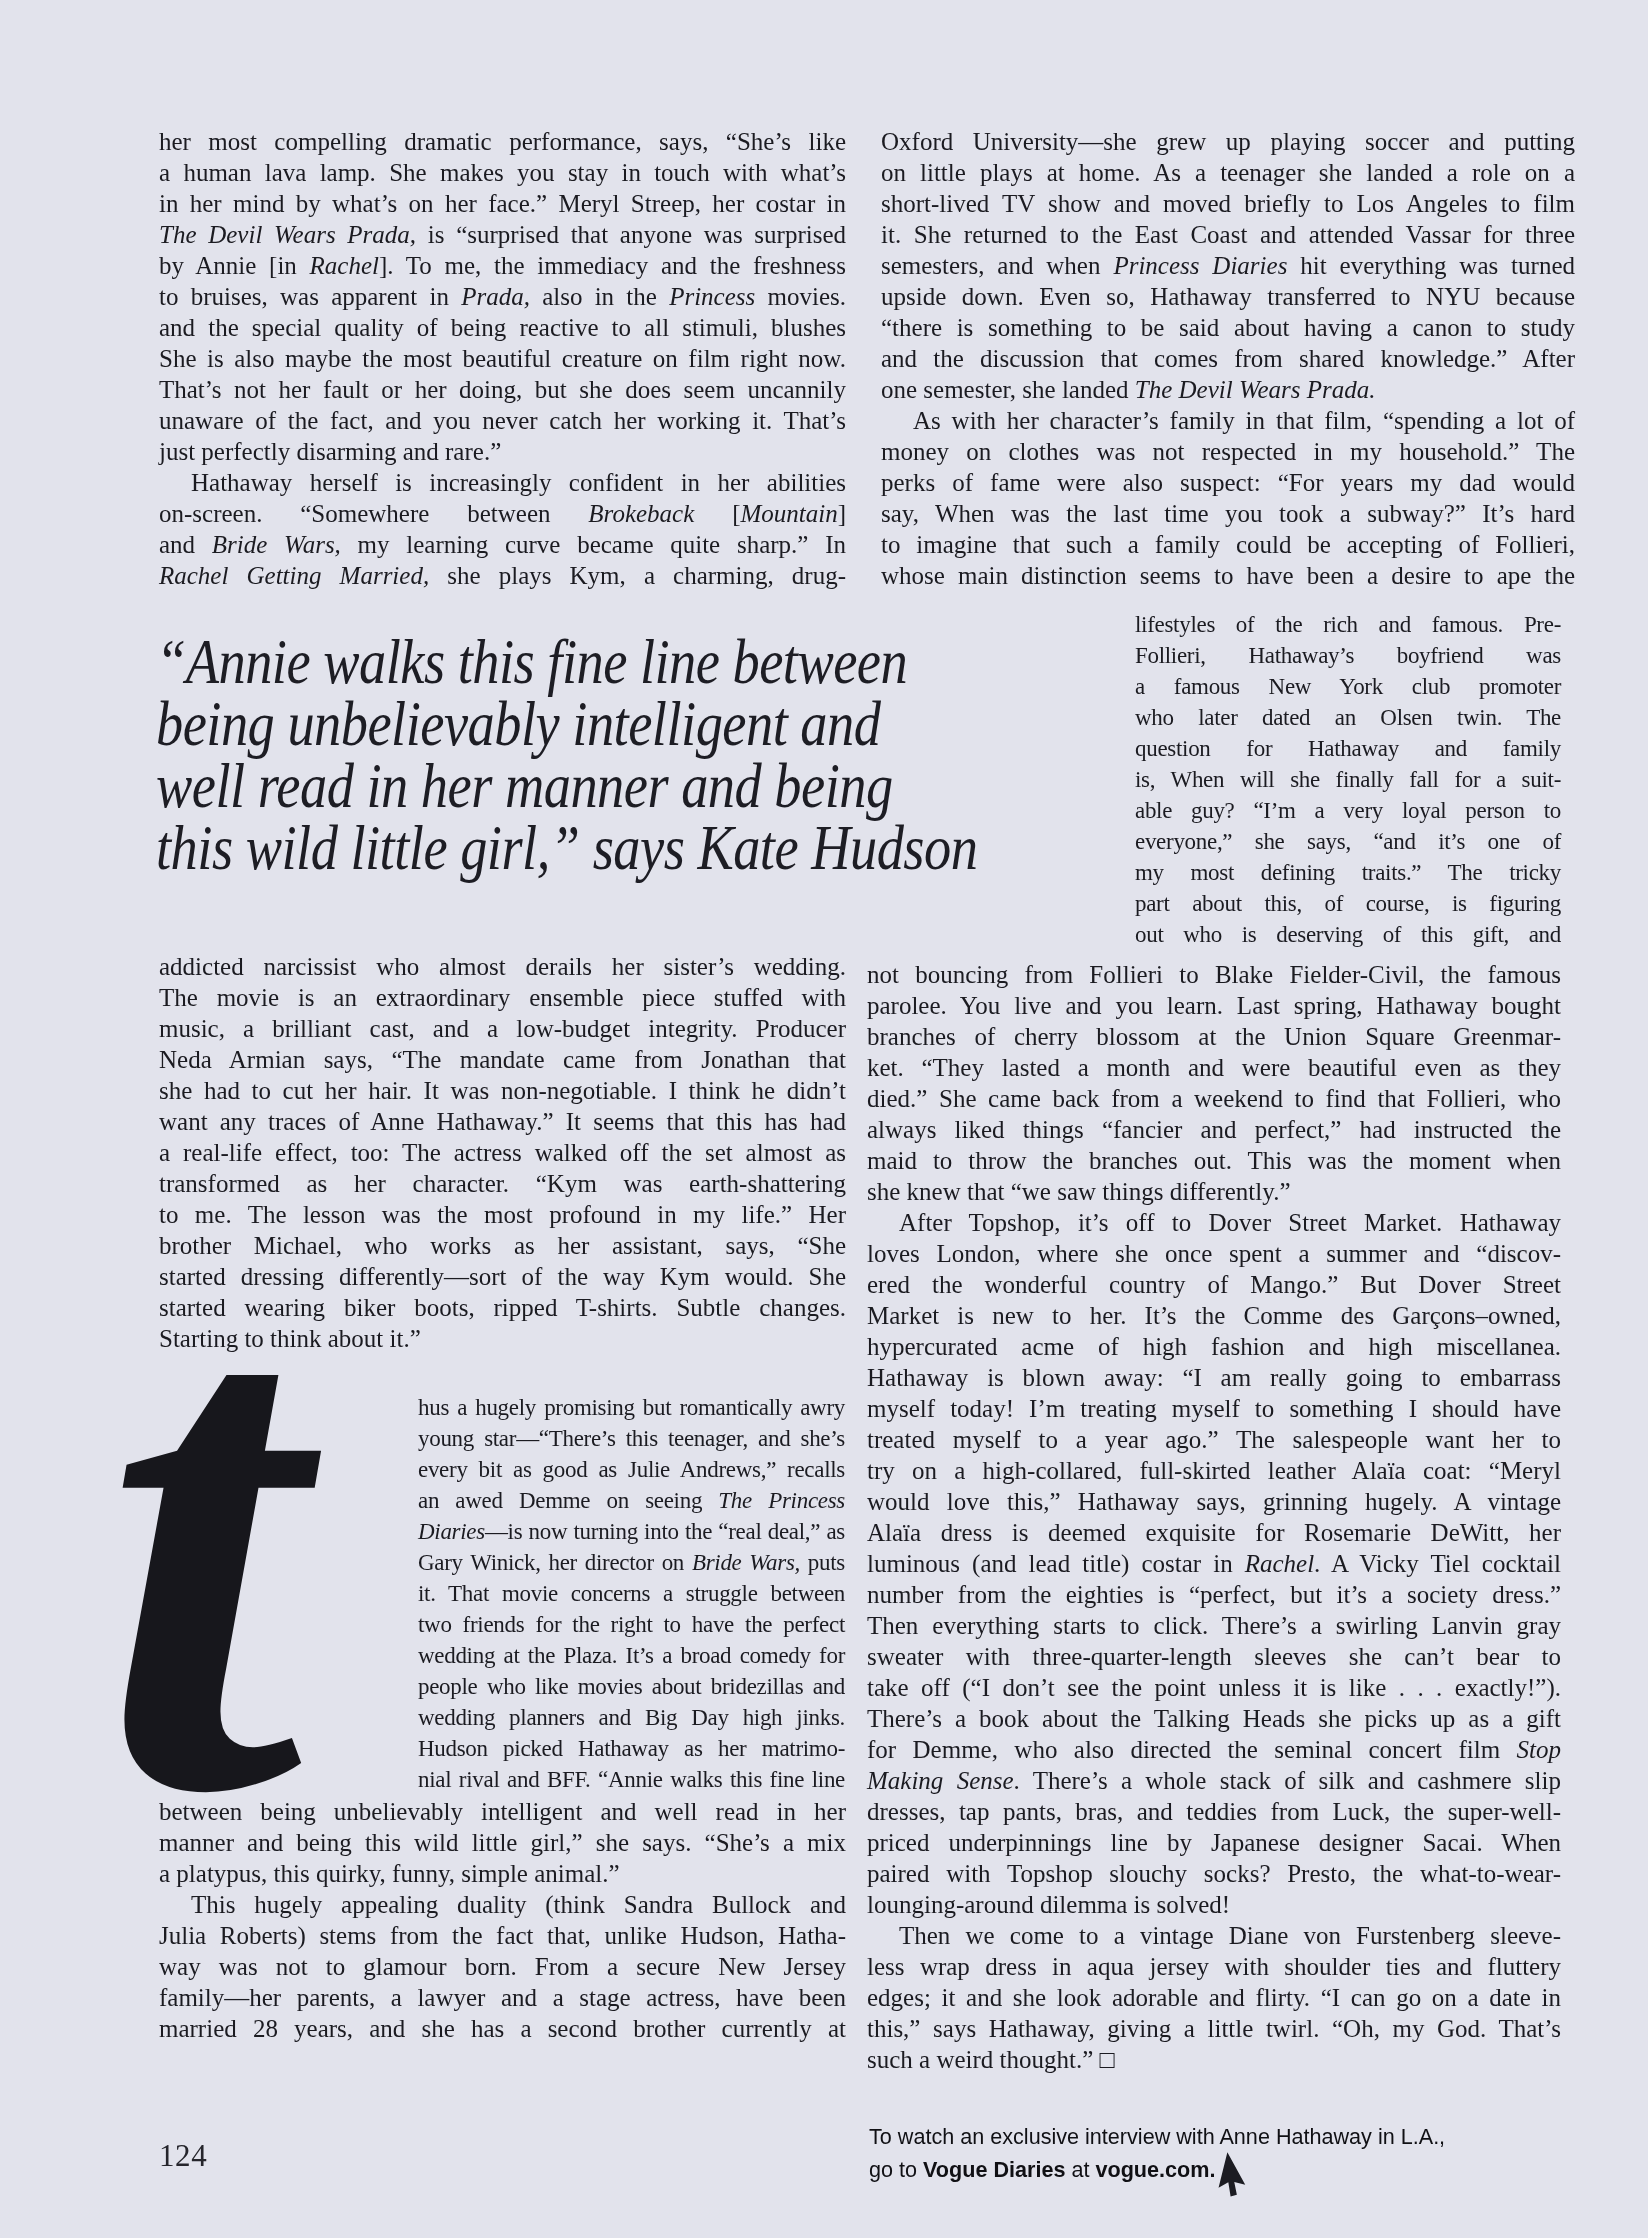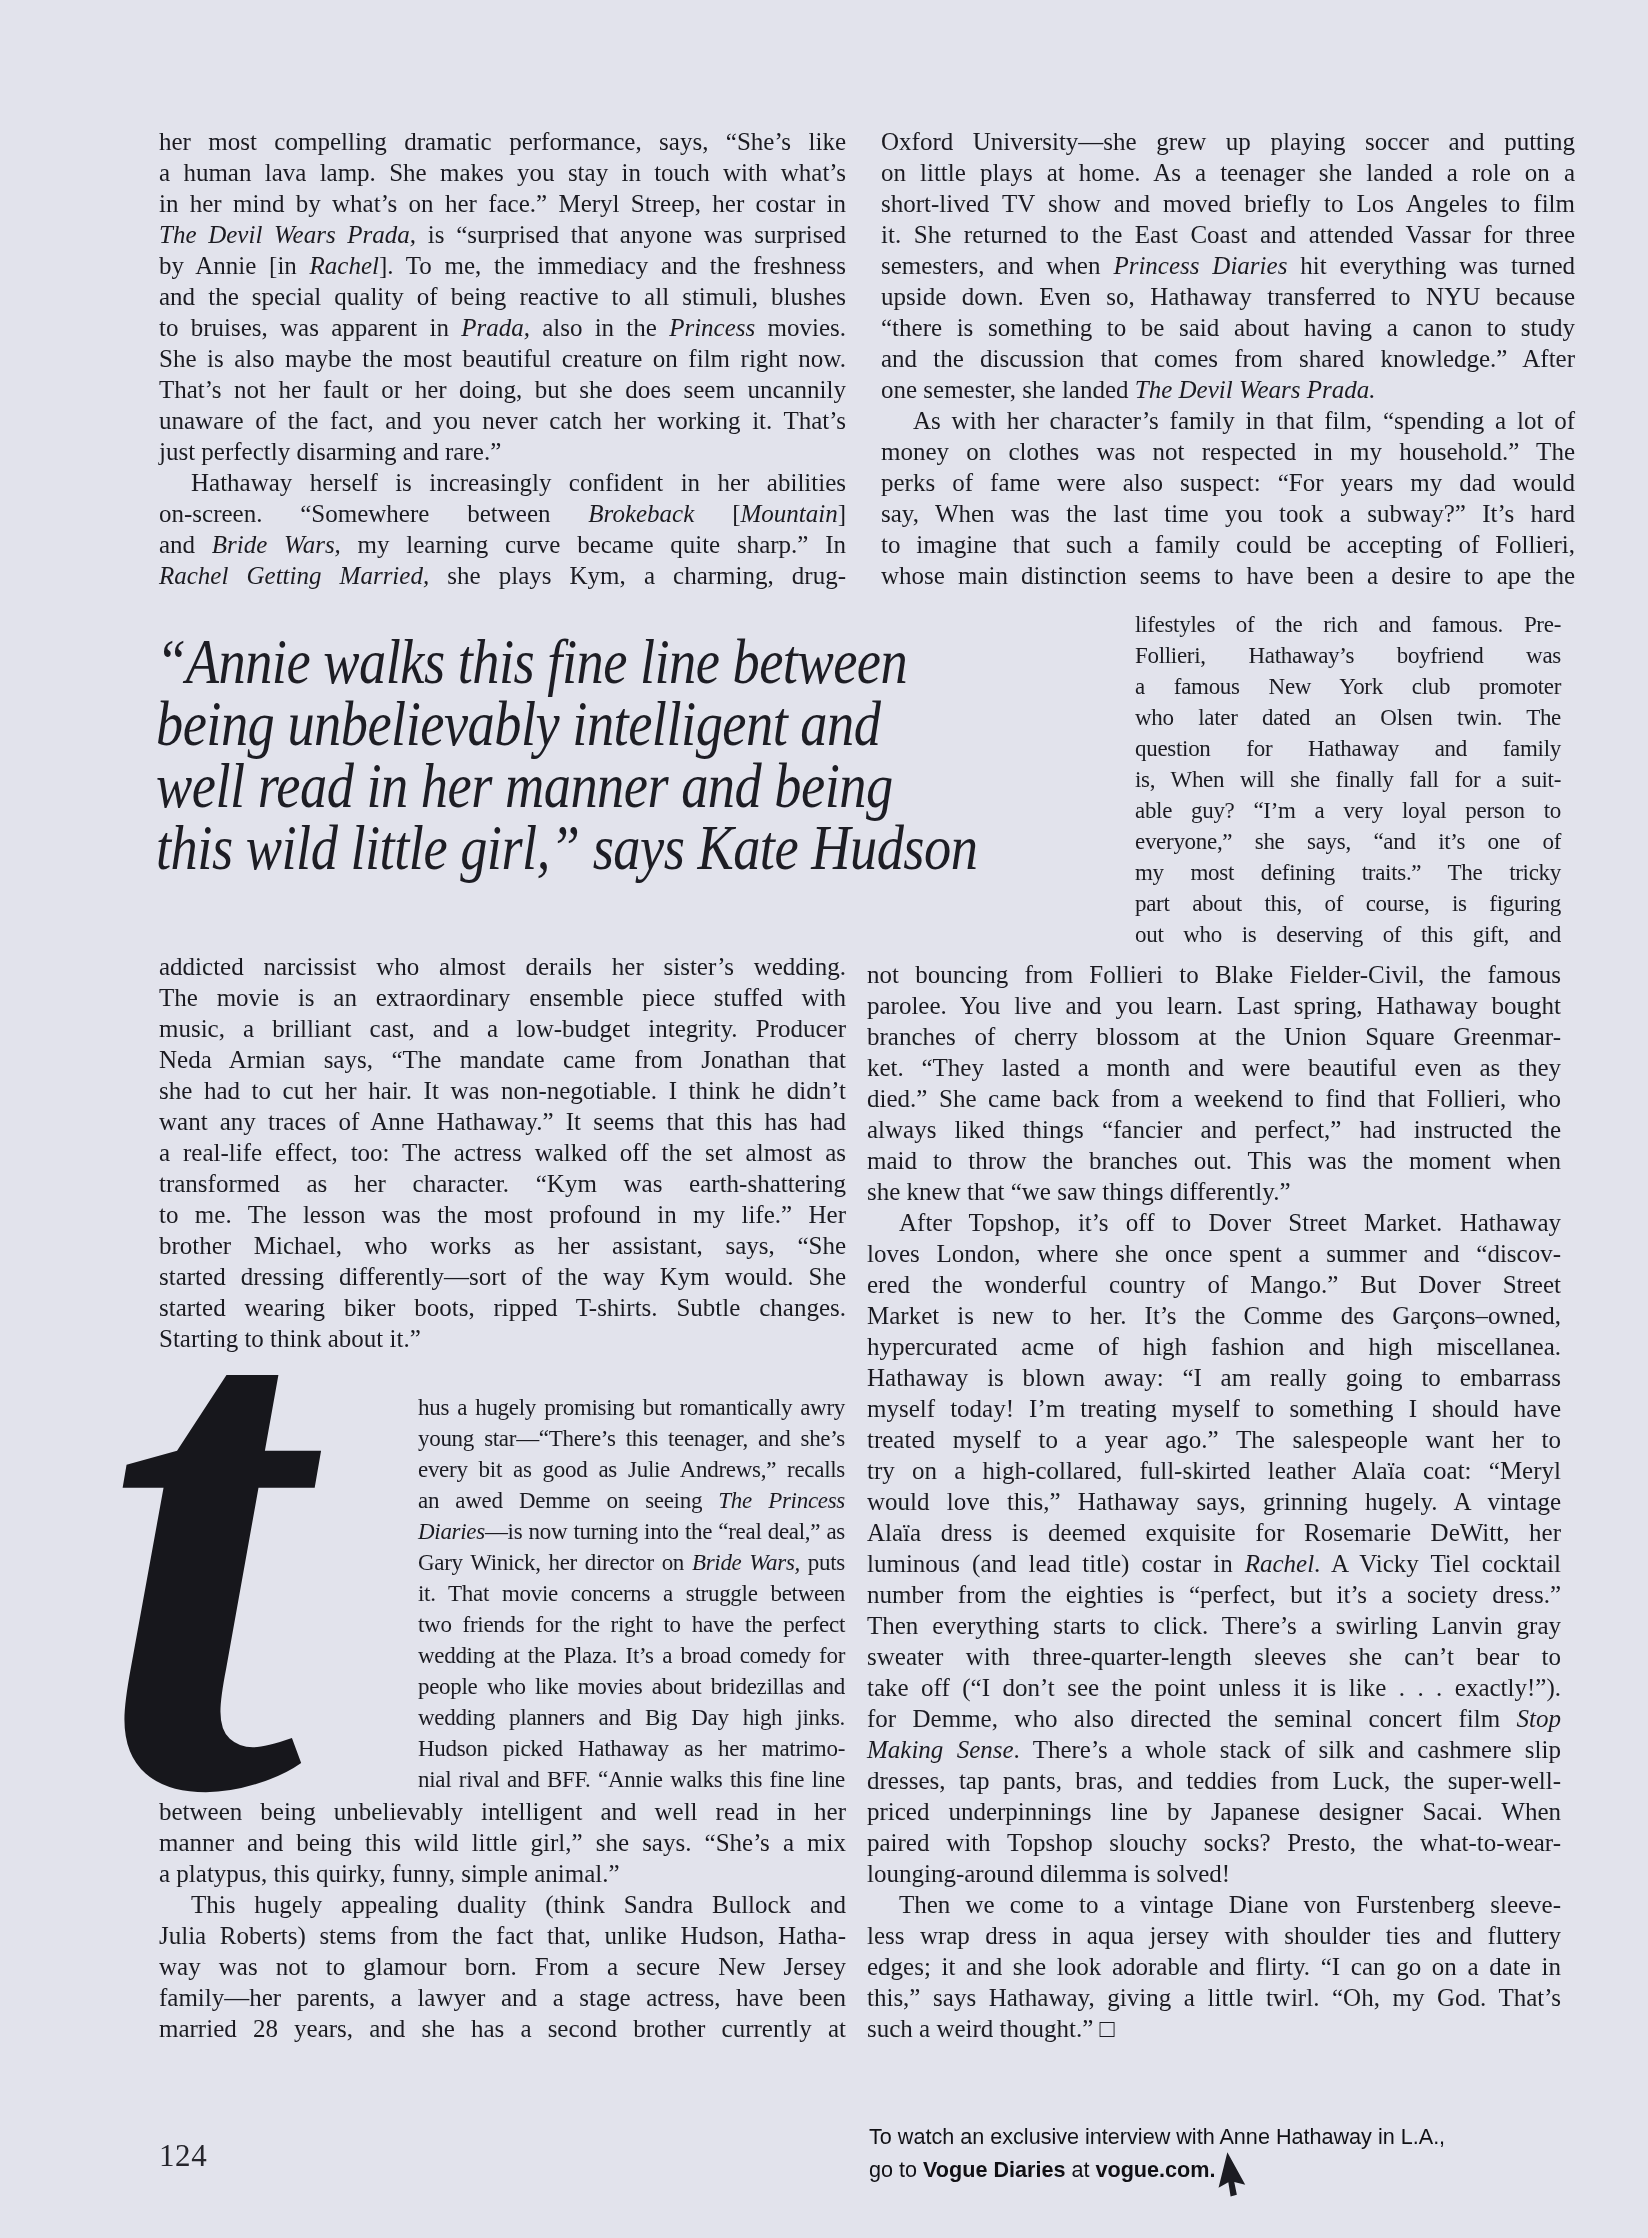--- a/index.html
+++ b/index.html
@@ -52,22 +52,22 @@
 </style>
 </head>
 <body>
 
 <div class="block body-text" style="left:159px;top:126px;width:687px">
     <div class="ln">her most compelling dramatic performance, says, “She’s like</div>
     <div class="ln">a human lava lamp. She makes you stay in touch with what’s</div>
     <div class="ln">in her mind by what’s on her face.” Meryl Streep, her costar in</div>
     <div class="ln"><span class="it">The Devil Wears Prada,</span> is “surprised that anyone was surprised</div>
     <div class="ln">by Annie [in <span class="it">Rachel</span>]. To me, the immediacy and the freshness</div>
+    <div class="ln">to bruises, was apparent in <span class="it">Prada,</span> also in the <span class="it">Princess</span> movies.</div>
     <div class="ln">and the special quality of being reactive to all stimuli, blushes</div>
-    <div class="ln">to bruises, was apparent in <span class="it">Prada,</span> also in the <span class="it">Princess</span> movies.</div>
     <div class="ln">She is also maybe the most beautiful creature on film right now.</div>
     <div class="ln">That’s not her fault or her doing, but she does seem uncannily</div>
     <div class="ln">unaware of the fact, and you never catch her working it. That’s</div>
     <div class="ln end">just perfectly disarming and rare.”</div>
     <div class="ln in">Hathaway herself is increasingly confident in her abilities</div>
     <div class="ln">on-screen. “Somewhere between <span class="it">Brokeback</span> [<span class="it">Mountain</span>]</div>
     <div class="ln">and <span class="it">Bride Wars,</span> my learning curve became quite sharp.” In</div>
     <div class="ln"><span class="it">Rachel Getting Married,</span> she plays Kym, a charming, drug-</div>
   </div>
 
@@ -175,20 +175,21 @@
     <div class="ln">myself today! I’m treating myself to something I should have</div>
     <div class="ln">treated myself to a year ago.” The salespeople want her to</div>
     <div class="ln">try on a high-collared, full-skirted leather Alaïa coat: “Meryl</div>
     <div class="ln">would love this,” Hathaway says, grinning hugely. A vintage</div>
     <div class="ln">Alaïa dress is deemed exquisite for Rosemarie DeWitt, her</div>
     <div class="ln">luminous (and lead title) costar in <span class="it">Rachel</span>. A Vicky Tiel cocktail</div>
     <div class="ln">number from the eighties is “perfect, but it’s a society dress.”</div>
     <div class="ln">Then everything starts to click. There’s a swirling Lanvin gray</div>
     <div class="ln">sweater with three-quarter-length sleeves she can’t bear to</div>
     <div class="ln">take off (“I don’t see the point unless it is like . . . exactly!”).</div>
+    <div class="ln">There’s a book about the Talking Heads she picks up as a gift</div>
     <div class="ln">for Demme, who also directed the seminal concert film <span class="it">Stop</span></div>
     <div class="ln"><span class="it">Making Sense</span>. There’s a whole stack of silk and cashmere slip</div>
     <div class="ln">dresses, tap pants, bras, and teddies from Luck, the super-well-</div>
     <div class="ln">priced underpinnings line by Japanese designer Sacai. When</div>
     <div class="ln">paired with Topshop slouchy socks? Presto, the what-to-wear-</div>
     <div class="ln end">lounging-around dilemma is solved!</div>
     <div class="ln in">Then we come to a vintage Diane von Furstenberg sleeve-</div>
     <div class="ln">less wrap dress in aqua jersey with shoulder ties and fluttery</div>
     <div class="ln">edges; it and she look adorable and flirty. “I can go on a date in</div>
     <div class="ln">this,” says Hathaway, giving a little twirl. “Oh, my God. That’s</div>

